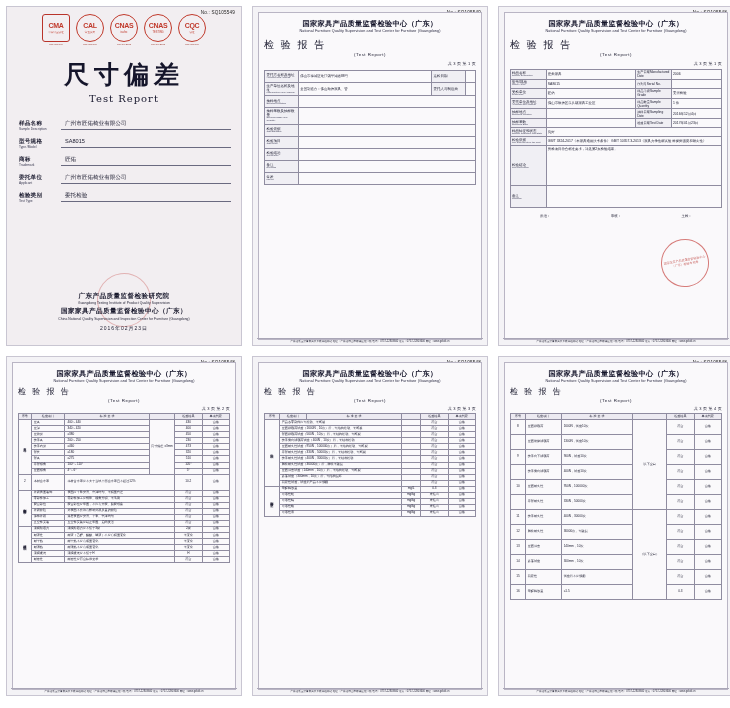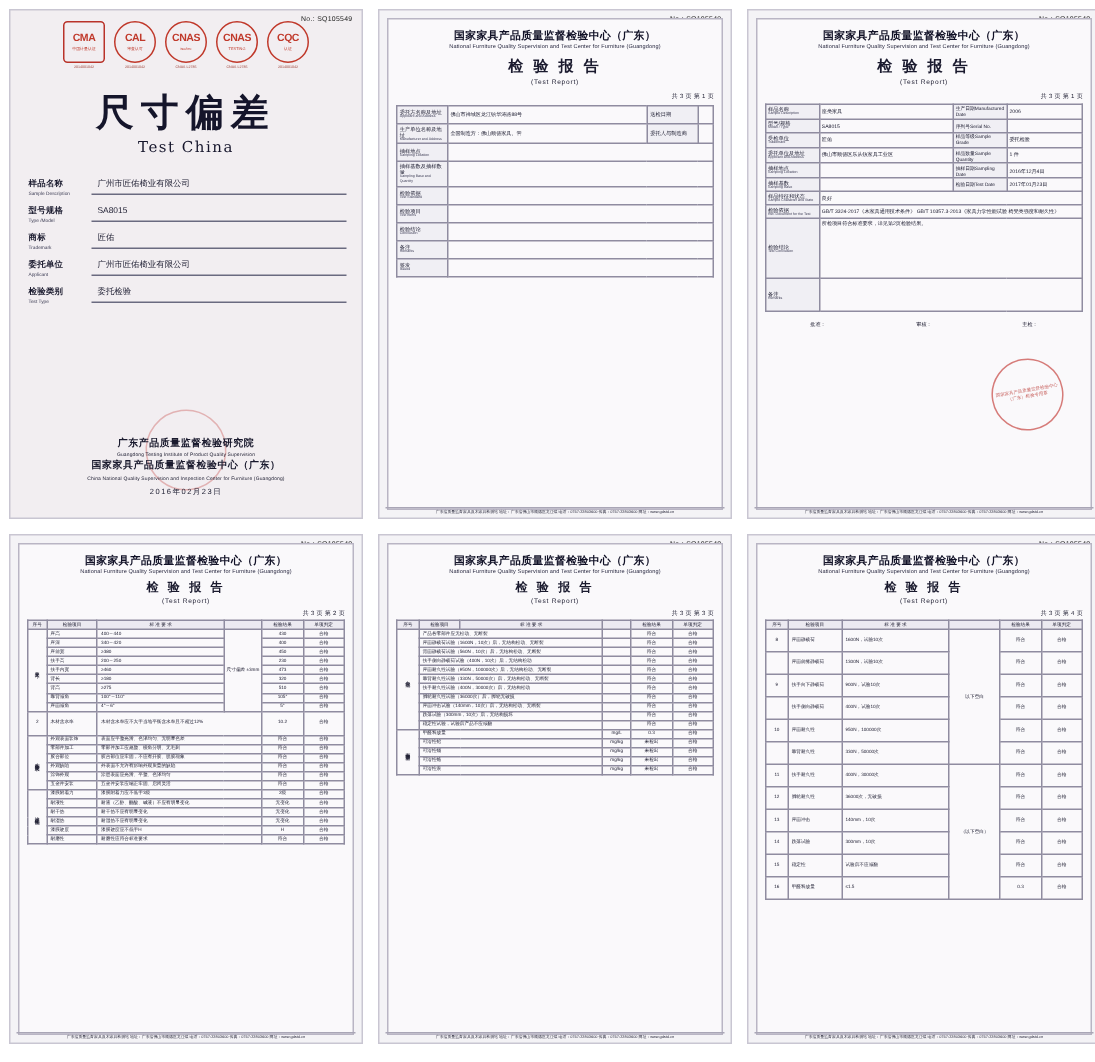--- a/index.html
+++ b/index.html
@@ -31,21 +31,21 @@
     border:1px solid #b9b5c4;
     background:#faf9fb;
     box-sizing:border-box;
     padding:4px 5px;
   }
   .topno{
     position:absolute;top:3px;right:6px;font-size:4.6px;color:#222;letter-spacing:.2px;
   }
   .org-cn{font-size:7.2px;font-weight:bold;letter-spacing:.3px;color:#101026;text-align:center;margin-top:2px;}
   .org-en{font-size:3.7px;color:#27273f;text-align:center;margin-top:1px;letter-spacing:.1px;}
-  .rpt-title{font-size:10px;font-weight:bold;text-align:center;margin-top:5px;letter-spacing:2px;}
+  .rpt-title{font-size:10px;font-weight:normal;margin-top:5px;letter-spacing:2px;}
   .rpt-title-sub{font-size:4.4px;text-align:center;margin-top:1px;letter-spacing:.5px;}
   .pageinfo{font-size:4px;text-align:right;margin-top:3px;letter-spacing:.2px;}
 
   
   .logos{display:flex;justify-content:center;gap:6px;margin-top:7px;}
   .logo{width:26px;height:26px;border-radius:50%;border:1.4px solid #c0392b;display:flex;flex-direction:column;align-items:center;justify-content:center;color:#c0392b;}
   .logo.sq{border-radius:3px;border-color:#b9332a;}
   .logo .big{font-size:7px;font-weight:bold;letter-spacing:-.3px;}
   .logo .sm{font-size:2.6px;}
   .logo-caption{font-size:2.4px;color:#9b3a2f;text-align:center;margin-top:1px;}
@@ -154,21 +154,21 @@
       <div style="text-align:center">
         <div class="logo">
           <div class="big">CQC</div>
           <div class="sm">认证</div>
         </div>
         <div class="logo-caption">2014001042</div>
       </div>
     </div>
 
     <div class="cover-title">尺寸偏差</div>
-    <div class="cover-title-en">Test China</div>
+    <div class="cover-title-en">Test Report</div>
 
     <div class="cover-fields">
       <div class="cfield">
         <div class="cflabel">
           <div class="cn">样品名称</div>
           <div class="en">Sample Description</div>
         </div>
         <div class="cfval">广州市匠佑椅业有限公司</div>
       </div>
       <div class="cfield">

